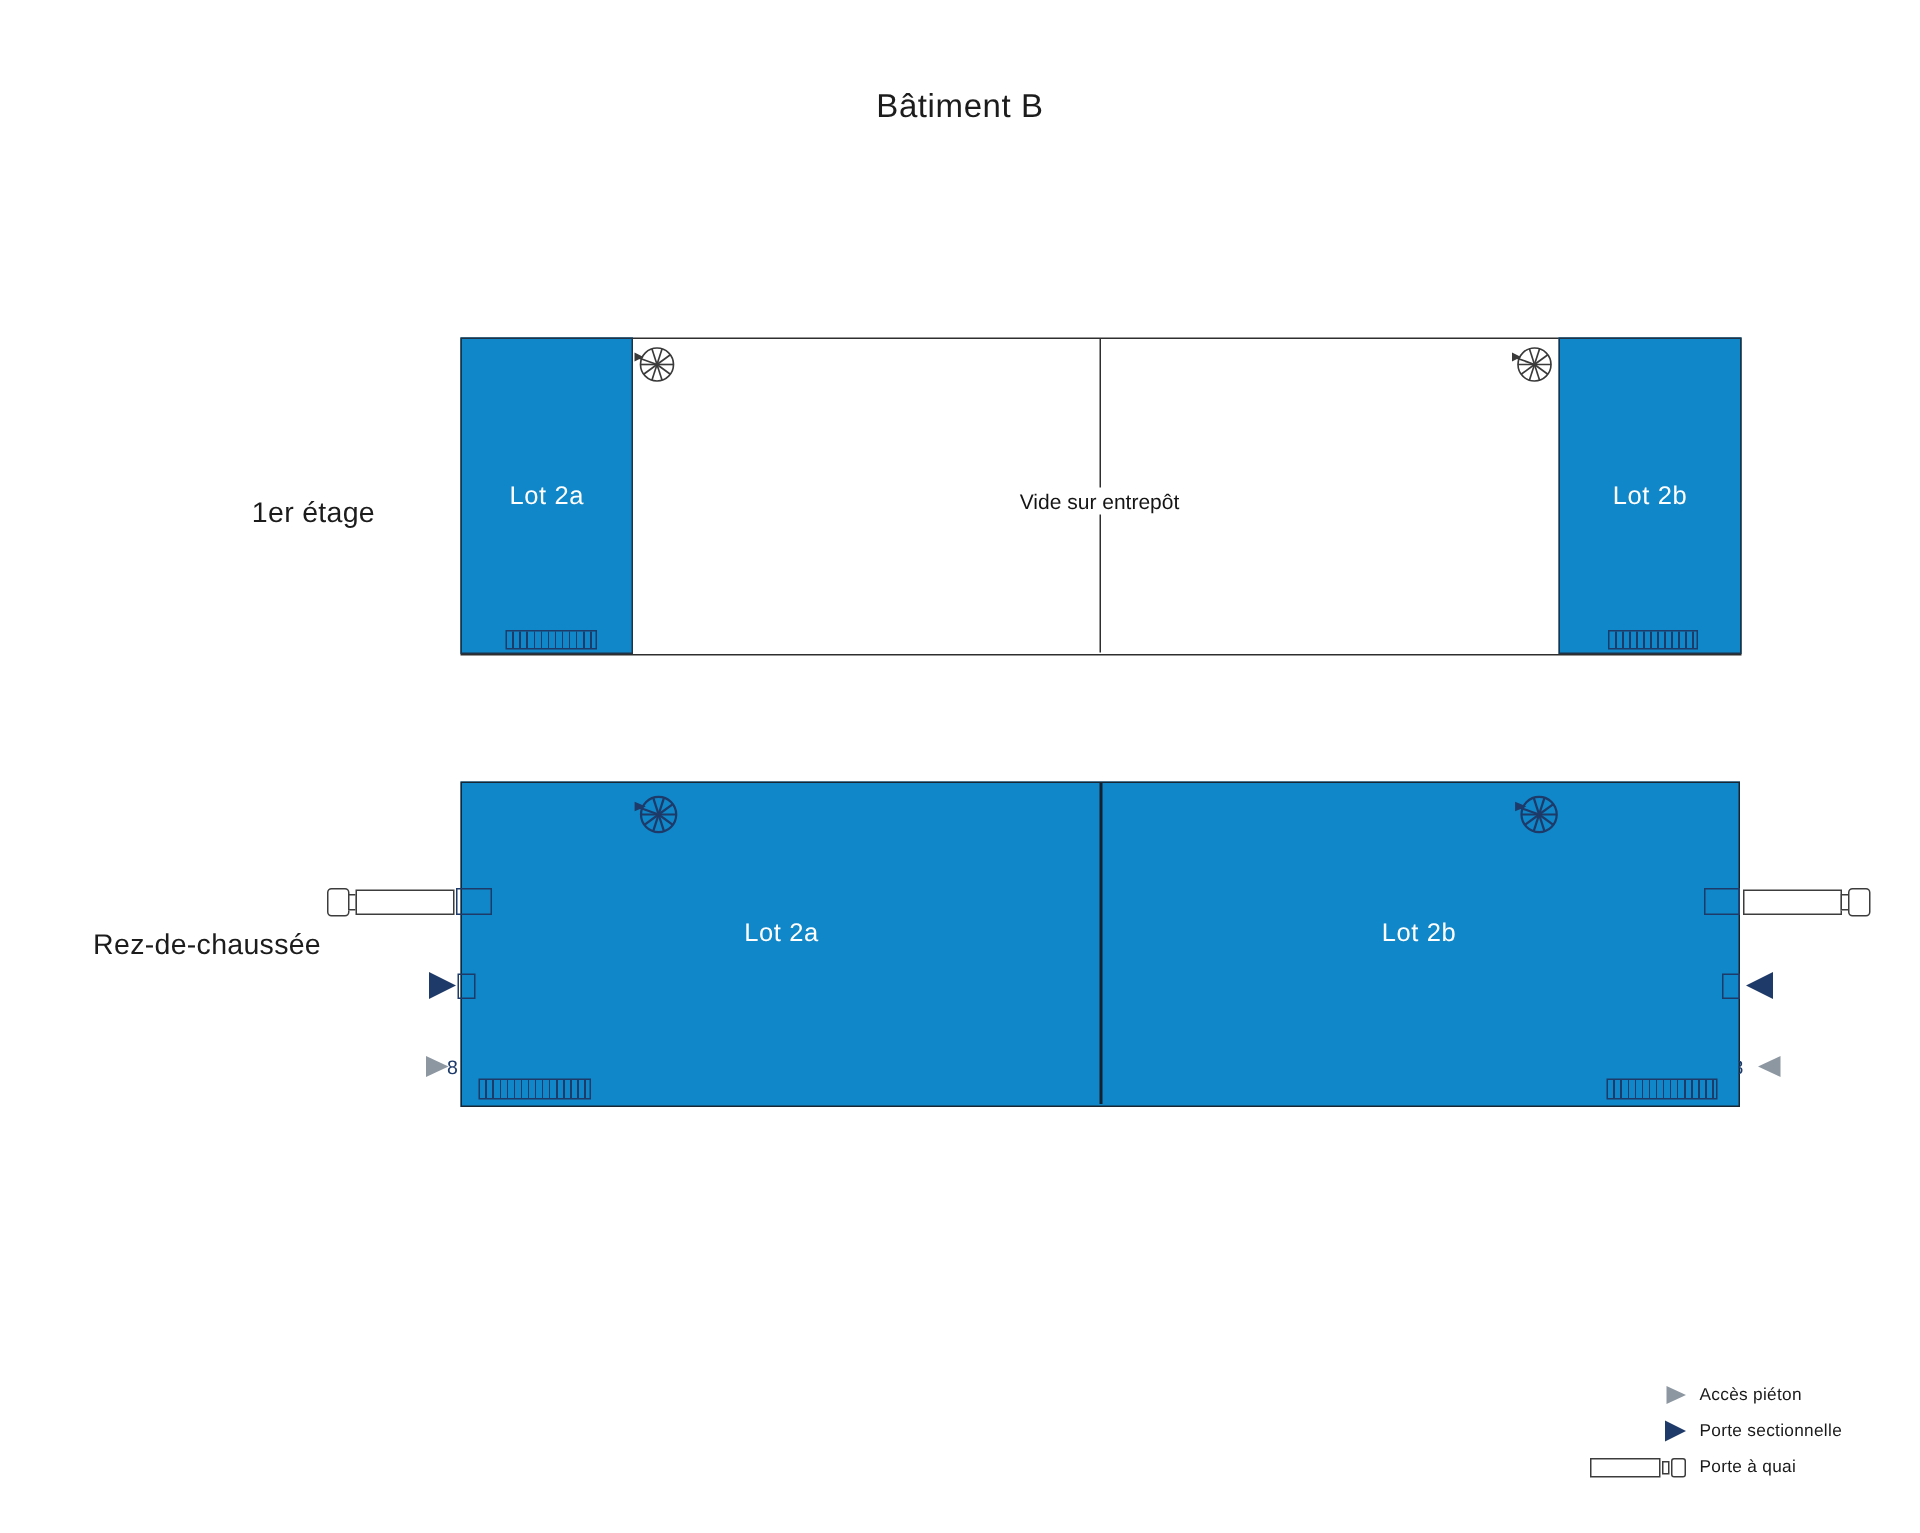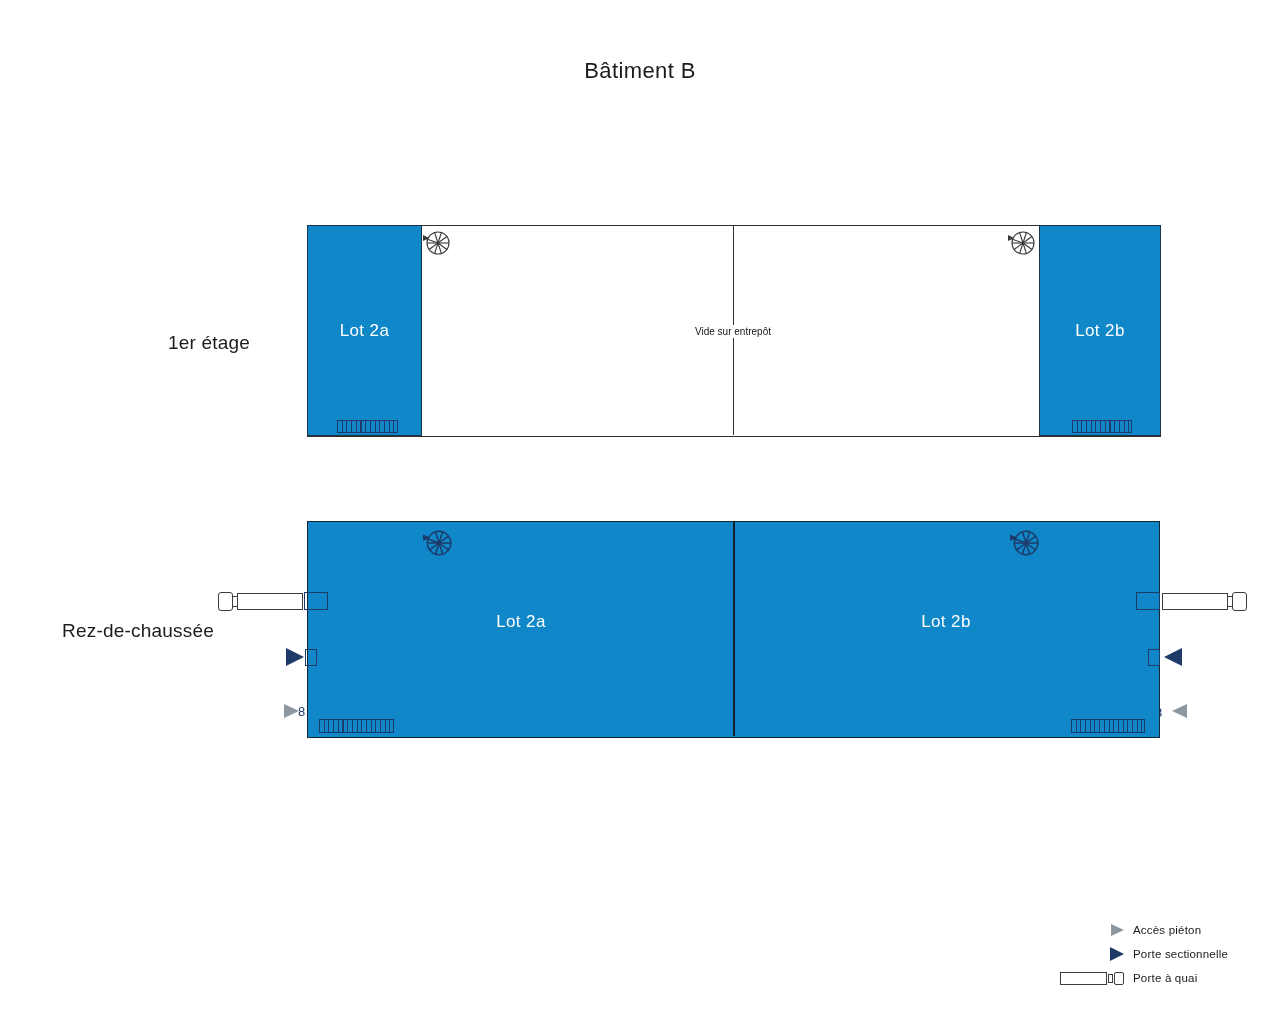--- a/index.html
+++ b/index.html
@@ -12,21 +12,21 @@
   
   .page-title{left:0;top:58px;width:1280px;text-align:center;font-size:22px;font-weight:500;letter-spacing:.4px;color:#1c1c1c;}
   .floor-label{left:0;width:202px;text-align:right;font-size:19px;color:#1c1c1c;letter-spacing:.2px;}
   
   .floor-first{left:307px;top:225px;width:854px;height:212px;background:#ffffff;border:1.5px solid #2e2e2e;box-sizing:border-box;}
   .lot{background:#1087c8;border:1.3px solid #203246;box-sizing:border-box;display:flex;align-items:center;justify-content:center;}
   .lot-label{color:#ffffff;font-size:17px;letter-spacing:.4px;}
   .ff-lot-a{left:-1px;top:-1px;width:115px;height:211px;}
   .ff-lot-b{left:731px;top:-1px;width:122px;height:211px;}
   .ff-divider{left:425px;top:0;width:1px;height:209px;background:#2e2e2e;}
-  .void-label{left:425px;top:99px;transform:translateX(-50%);background:#ffffff;padding:1px 8px;font-size:10px;white-space:nowrap;color:#151515;}
+  .void-label{left:425px;top:99px;transform:translateX(-50%);background:#ffffff;padding:1px 8px;font-size:14px;white-space:nowrap;color:#151515;}
   
   .floor-ground{left:307px;top:521px;width:853px;height:217px;background:#1087c8;border:1.5px solid #182634;box-sizing:border-box;}
   .gf-divider{left:425px;top:0;width:1.5px;height:214px;background:#16212e;}
   .gf-lot-label-a{left:0;top:90px;width:426px;text-align:center;}
   .gf-lot-label-b{left:426px;top:90px;width:424px;text-align:center;}
   
   .stairs{box-sizing:border-box;border:1px solid #1d3a69;
     background:repeating-linear-gradient(90deg,rgba(0,0,0,0) 0 3.6px,#1d3a69 3.6px 4.7px);}
   
   .tri{width:0;height:0;}

